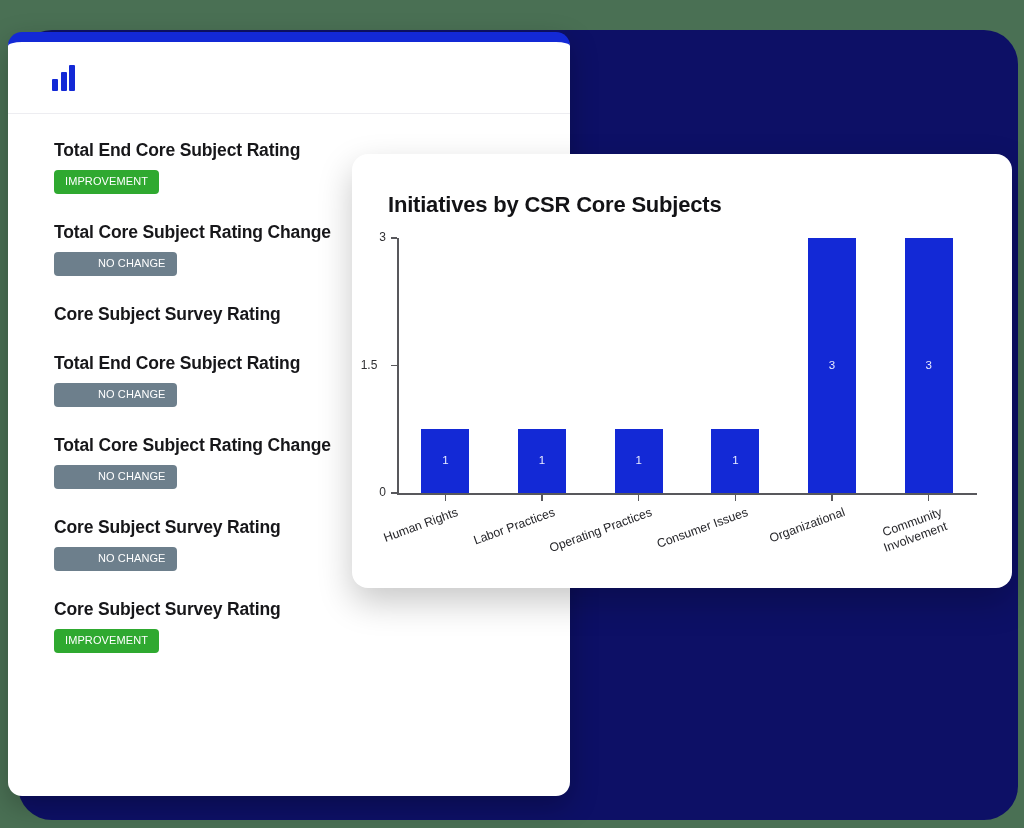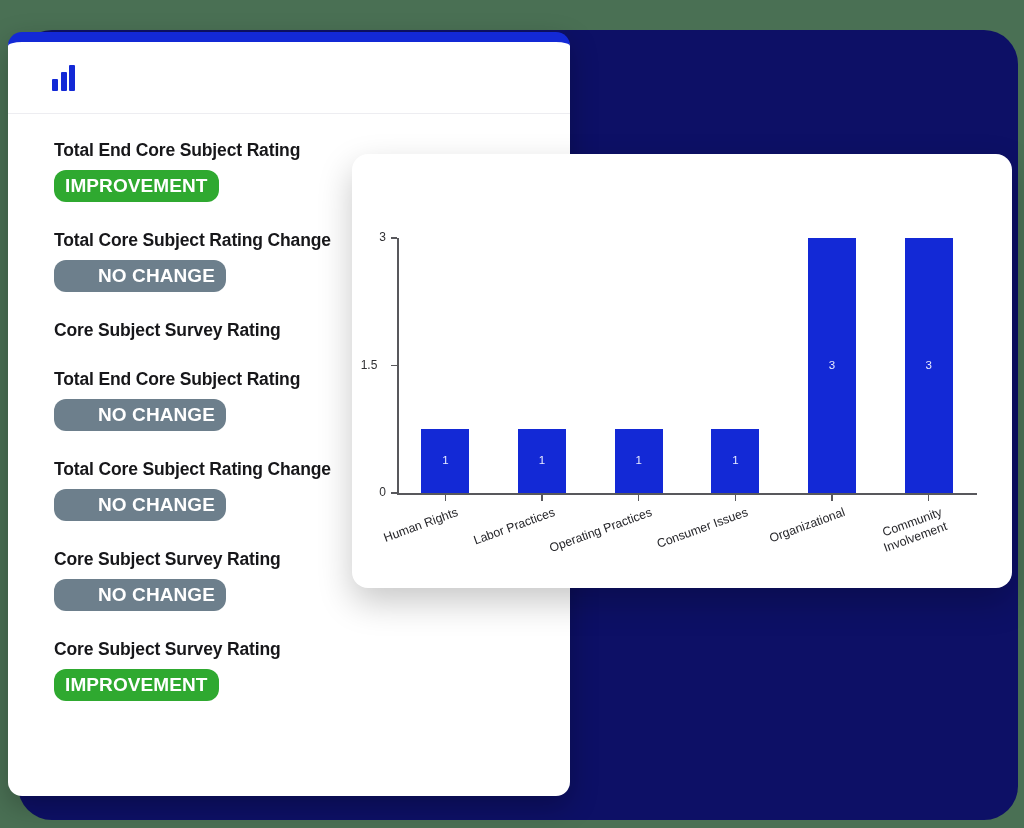--- a/index.html
+++ b/index.html
@@ -79,25 +79,25 @@
   .metric-label {
     font-size: 17.5px;
     font-weight: bold;
     color: #17171a;
     letter-spacing: -0.15px;
     margin-bottom: 9px;
   }
 
   .metric-badge {
     display: inline-block;
-    font-size: 19px;
-    font-weight: bold;
+    font-size: 11px;
+    font-weight: normal;
     color: #ffffff;
     padding: 6px 11px 7px 11px;
-    border-radius: 12px;
+    border-radius: 4px;
     letter-spacing: 0.1px;
     line-height: 1;
   }
   .badge-improvement  { background: #2fa930; }
   .badge-nochange     { background: #6d7f8c; padding-left: 44px; }
   .badge-deterioration{ background: #f61022; }
 
   
   #chart-card {
     position: absolute;
@@ -228,20 +228,21 @@
 
     <div class="metric-item">
       <div class="metric-label">Core Subject Survey Rating</div>
       <span class="metric-badge badge-improvement">IMPROVEMENT</span>
     </div>
 
   </div>
 </section>
 
 <section id="chart-card">
+  <h2 id="chart-title">Initiatives by CSR Core Subjects</h2>
 
   <div id="plot-area">
     <div class="axis-line" id="y-axis"></div>
     <div class="axis-line" id="x-axis"></div>
     <div id="y-ticks">
         <div class="y-tick-mark" style="top: 258.25px;"></div>
         <div class="y-tick-label" style="top: 251px; left: 0px; width: 34px;">0</div>
         <div class="y-tick-mark" style="top: 130.75px;"></div>
         <div class="y-tick-label" style="top: 123.5px; left: 0px; width: 34px; text-align: center;">1.5</div>
         <div class="y-tick-mark" style="top: 3.25px;"></div>

